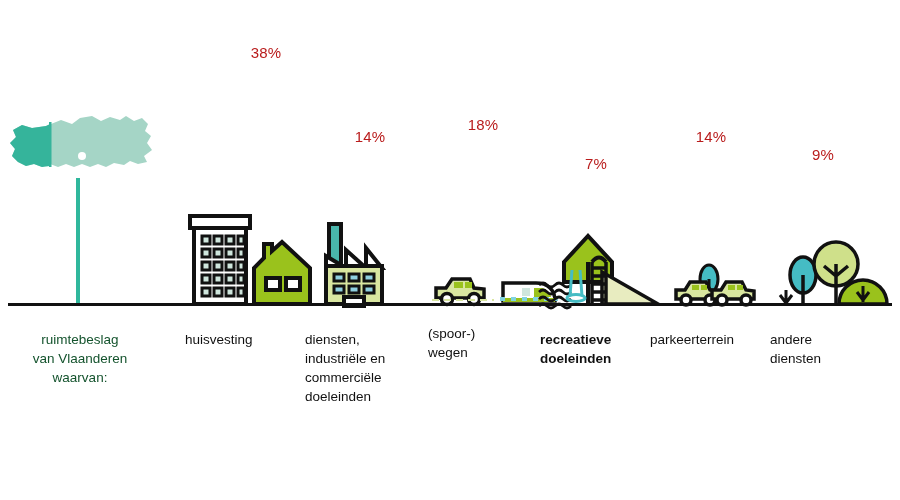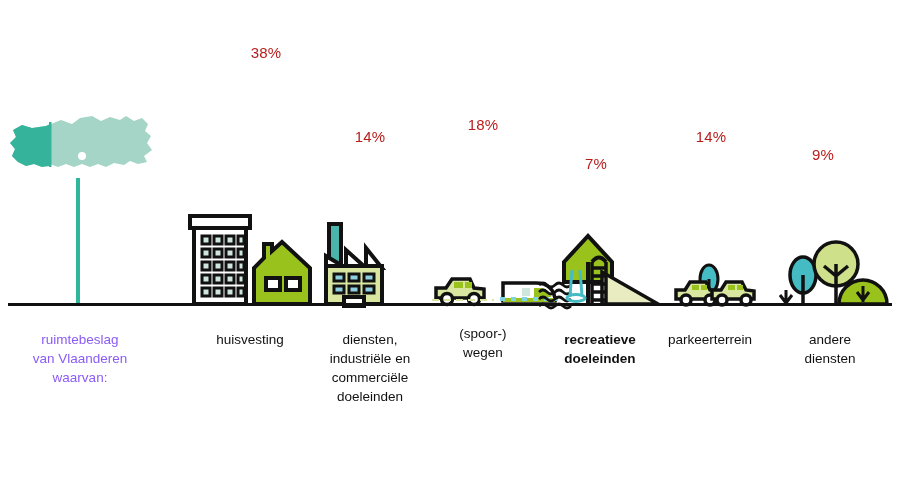--- a/index.html
+++ b/index.html
@@ -16,24 +16,24 @@
           color:#b91c1c;font-size:15px;letter-spacing:.2px;}
 
   
   .ground{position:absolute;left:8px;top:303px;width:884px;height:3px;background:#111;}
 
   
   .mapval{position:absolute;left:0;width:160px;text-align:center;top:88px;
           color:#3fb39a;font-size:15px;margin-top:37px;}
   .stem{position:absolute;left:76px;top:178px;width:4px;height:128px;background:#2fb79c;}
   .leftlabel{position:absolute;left:0;top:330px;width:160px;text-align:center;
-             color:#8b5cf6;font-size:13.5px;line-height:19px;}
-
-  
-  .catlabel{position:absolute;text-align:center;color:#111;
+             color:#14532d;font-size:13.5px;line-height:19px;}
+
+  
+  .catlabel{position:absolute;color:#111;
             font-size:13.5px;line-height:19px;}
 
   
   .ico{position:absolute;bottom:0;}
   svg{display:block;overflow:visible;}
 </style>
 </head>
 <body>
 
 <div class="stage">

